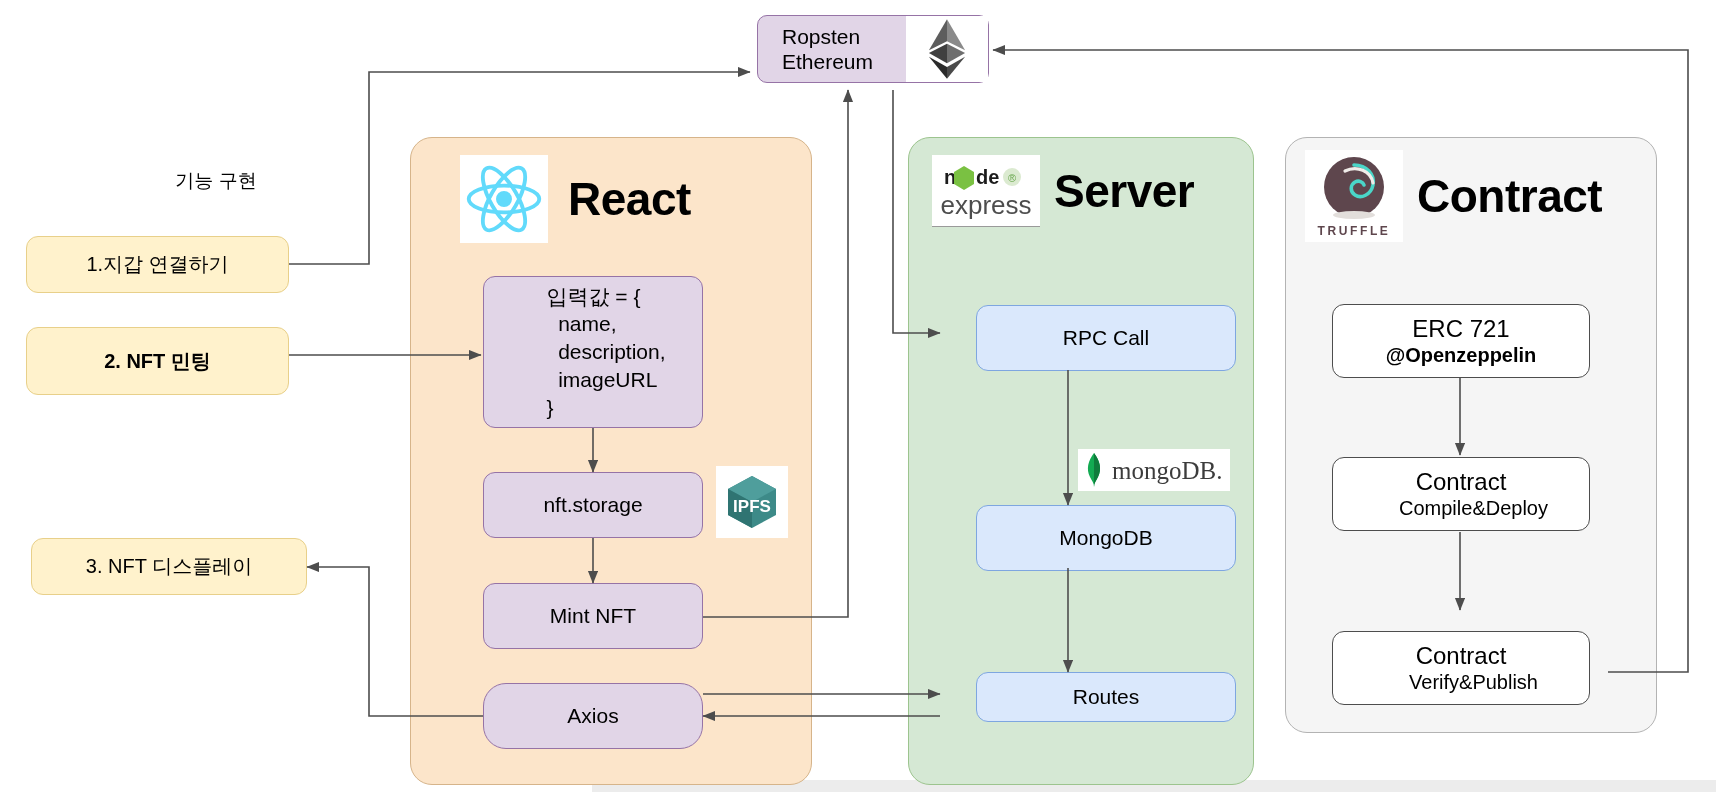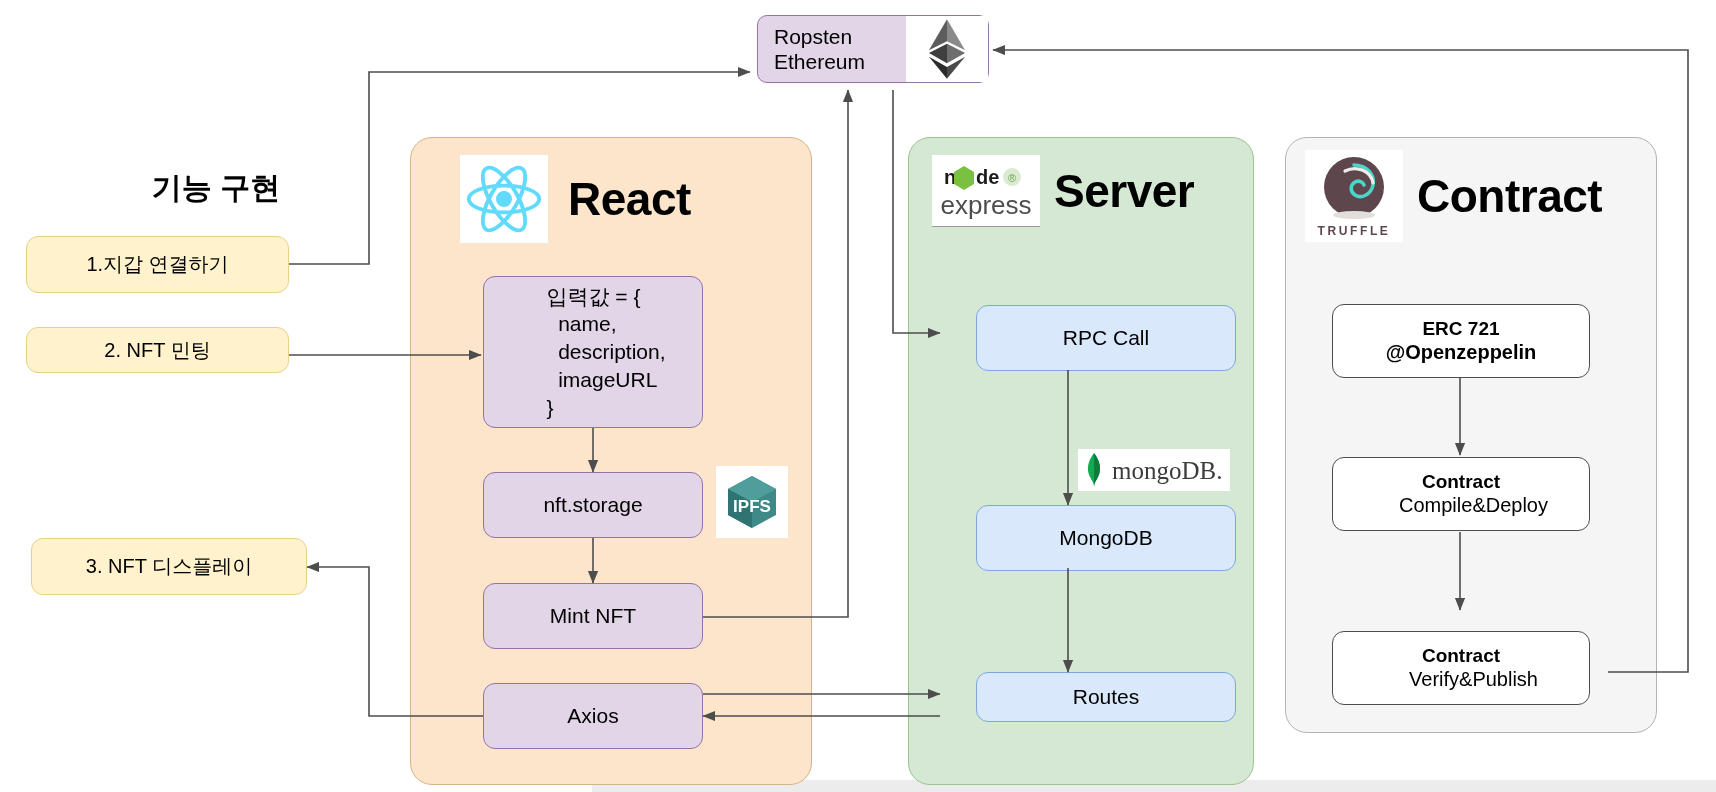--- a/index.html
+++ b/index.html
@@ -98,60 +98,60 @@
     color: #000;
     font-size: 19px;
     flex-direction: column;
   }
   .node-yellow {
     background: #fff2cc;
     border: 1px solid #e8d08a;
     color: #000;
     font-size: 20px;
   }
-  .node-white .l1 { font-weight: bold; font-size: 19px; }
+  .node-white .l1 { font-weight: normal; font-size: 24px; }
   .node-white .l2 { font-weight: bold; font-size: 20px; }
   .node-white .l2.reg { font-weight: normal; margin-left: 25px; }
 
   .codeblock {
     display: block;
     text-align: left;
     font-size: 21px;
     padding-left: 26px;
     line-height: 1.32;
     white-space: pre;
   }
   
   .left-title {
     position: absolute;
     left: 86px; top: 168px;
     width: 260px;
     text-align: center;
-    font-size: 30px;
-    font-weight: bold;
+    font-size: 19px;
+    font-weight: normal;
     color: #000;
     z-index: 4;
   }
   
   .eth-chip {
     position: absolute;
     left: 757px; top: 15px;
     width: 232px; height: 68px;
     background: #e1d5e7;
     border: 1px solid #9673a6;
     border-radius: 10px;
     display: flex;
     align-items: center;
     z-index: 6;
   }
   .eth-label {
     font-size: 21px;
     color: #000;
     line-height: 1.2;
-    padding-left: 16px;
+    padding-left: 24px;
     white-space: pre-line;
   }
   .eth-logo {
     width: 82px; height: 66px;
     background: #ffffff;
     display: flex; align-items: center; justify-content: center;
     margin-left: auto;
   }
   
   .float-logo {
@@ -235,21 +235,21 @@
         <path d="M32 76 L4 60 L32 94 Z" fill="#2b2b2b"></path>
       </svg>
     </div>
   </div>
 
   <div class="left-title">기능 구현</div>
 
   <div class="node node-yellow" style="left:26px; top:236px; width:263px; height:57px;">
     <span>1.지갑 연결하기</span>
   </div>
-  <div class="node node-yellow" style="left:26px; top:327px; width:263px; height:46px;">
+  <div class="node node-yellow" style="left:26px; top:327px; width:263px; height:68px;font-weight:bold;">
     <span>2. NFT 민팅</span>
   </div>
   <div class="node node-yellow" style="left:31px; top:538px; width:276px; height:57px;">
     <span>3. NFT 디스플레이</span>
   </div>
 
   <div class="panel-head" style="left:460px; top:155px;gap:20px;">
     <div class="logo-box" style="width:88px; height:88px;">
       <svg width="84" height="84" viewBox="0 0 100 100">
         <circle cx="50" cy="50" r="9.5" fill="#61dafb"></circle>
@@ -269,21 +269,21 @@
   description,
   imageURL
 }</span>
   </div>
   <div class="node node-purple" style="left:483px; top:583px; width:220px; height:66px;">
     <span>Mint NFT</span>
   </div>
   <div class="node node-purple" style="left:483px; top:472px; width:220px; height:66px;">
     <span>nft.storage</span>
   </div>
-  <div class="node node-purple" style="left:483px; top:683px; width:220px; height:66px;">
+  <div class="node node-purple" style="left:483px; top:683px; width:220px; height:66px;border-radius:23px;">
     <span>Axios</span>
   </div>
 
   <div class="float-logo ipfs-logo">
     <svg width="72" height="72" viewBox="0 0 72 72">
       <rect width="72" height="72" fill="#ffffff"></rect>
       <polygon points="36,10 60,23 60,49 36,62 12,49 12,23" fill="#3d8a88"></polygon>
       <polygon points="36,10 60,23 36,36 12,23" fill="#4f9e9c"></polygon>
       <polygon points="12,23 36,36 36,62 12,49" fill="#2f7472"></polygon>
       <text x="36" y="46" font-family="'Liberation Sans',sans-serif" font-size="17" font-weight="bold" fill="#ffffff" text-anchor="middle">IPFS</text>

